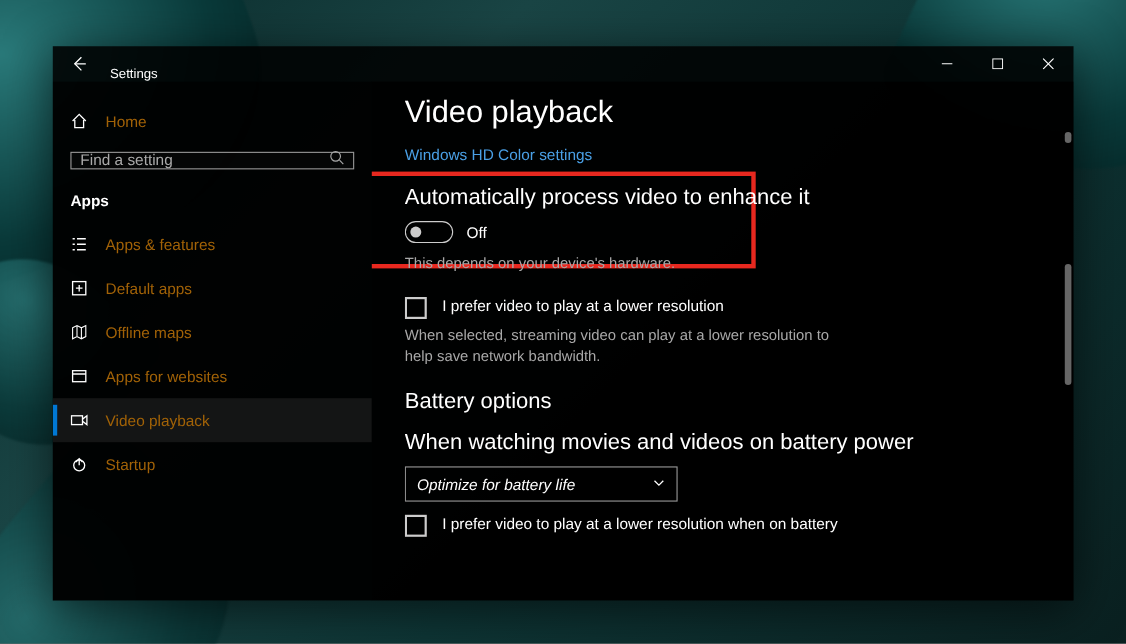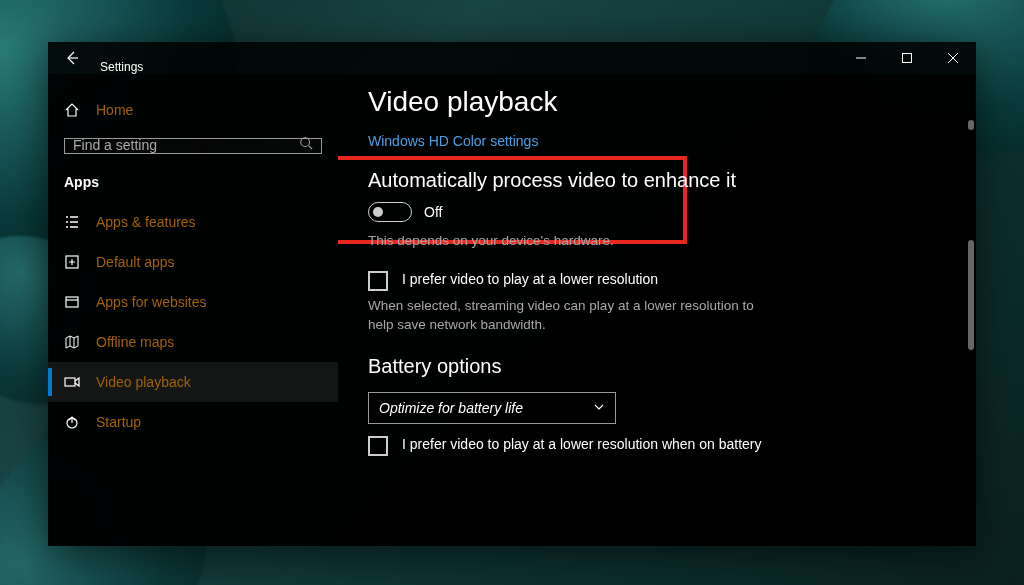--- a/index.html
+++ b/index.html
@@ -178,34 +178,34 @@
               <rect x="2" y="2" width="12" height="12" stroke="#fff" stroke-width="1.2" fill="none"></rect>
               <path d="M5 8h6M8 5v6" stroke="#fff" stroke-width="1.2"></path>
             </svg>
         </span>
         <span>Default apps</span>
       </div>
 
       <div class="nav-item">
         <span class="icon">
           <svg width="16" height="16" viewBox="0 0 16 16">
+              <path d="M2 4 L6 2 L10 4 L14 2 V12 L10 14 L6 12 L2 14 Z M6 2 V12 M10 4 V14" stroke="#fff" stroke-width="1" fill="none"></path>
+            </svg>
+        </span>
+        <span>Offline maps</span>
+      </div>
+
+      <div class="nav-item">
+        <span class="icon">
+          <svg width="16" height="16" viewBox="0 0 16 16">
               <rect x="2" y="3" width="12" height="10" stroke="#fff" stroke-width="1.2" fill="none"></rect>
               <path d="M2 6h12" stroke="#fff" stroke-width="1.2"></path>
             </svg>
         </span>
         <span>Apps for websites</span>
-      </div>
-
-      <div class="nav-item">
-        <span class="icon">
-          <svg width="16" height="16" viewBox="0 0 16 16">
-              <path d="M2 4 L6 2 L10 4 L14 2 V12 L10 14 L6 12 L2 14 Z M6 2 V12 M10 4 V14" stroke="#fff" stroke-width="1" fill="none"></path>
-            </svg>
-        </span>
-        <span>Offline maps</span>
       </div>
 
       <div class="nav-item selected">
         <span class="icon">
           <svg width="16" height="16" viewBox="0 0 16 16">
               <rect x="1" y="4" width="10" height="8" stroke="#fff" stroke-width="1.2" fill="none"></rect>
               <path d="M11 7 L15 4 V12 L11 9" stroke="#fff" stroke-width="1.2" fill="none"></path>
             </svg>
         </span>
         <span>Video playback</span>
@@ -246,20 +246,21 @@
         </div>
         <div class="hint">This depends on your device's hardware.</div>
 
         <div class="checkbox-row">
           <div class="checkbox"></div>
           <div class="check-label">I prefer video to play at a lower resolution</div>
         </div>
         <div class="hint" style="max-width:400px">When selected, streaming video can play at a lower resolution to help save network bandwidth.</div>
 
         <h2 class="section">Battery options</h2>
+        <div class="setting-label">When watching movies and videos on battery power</div>
         <div class="dropdown">
           <span>Optimize for battery life</span>
           <span>
             <svg width="12" height="12" viewBox="0 0 12 12">
                 <path d="M2 4 L6 8 L10 4" stroke="#fff" stroke-width="1.2" fill="none"></path>
               </svg>
           </span>
         </div>
 
         <div class="checkbox-row" style="margin-bottom:20px">

